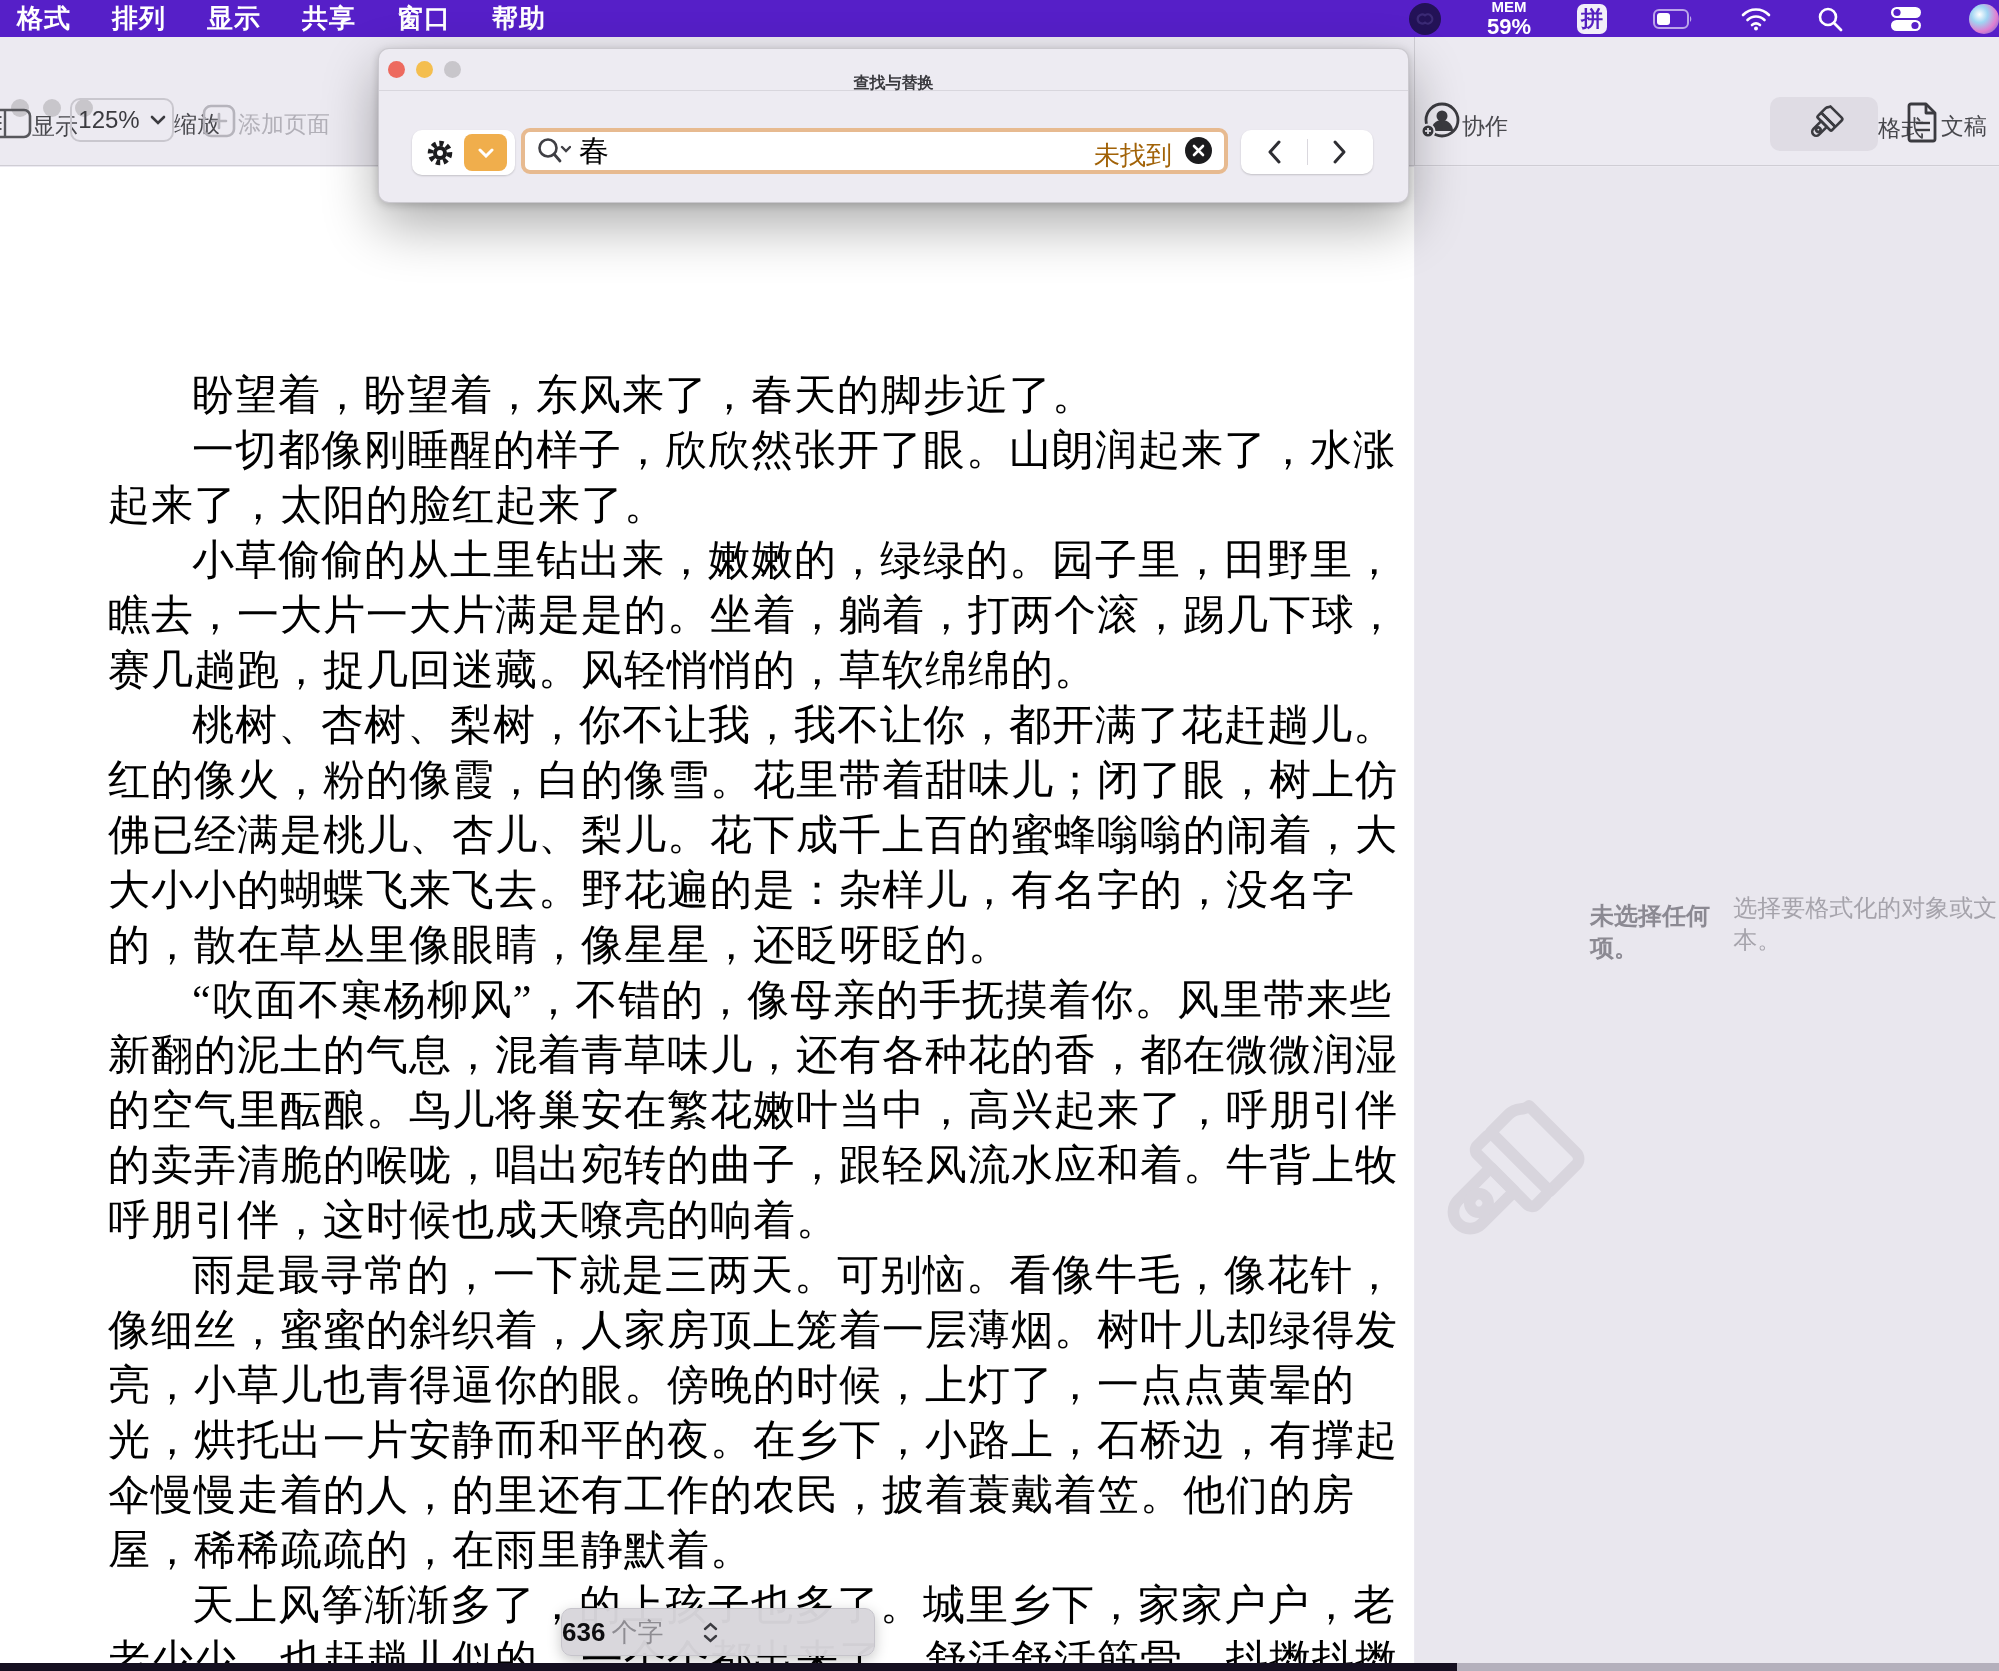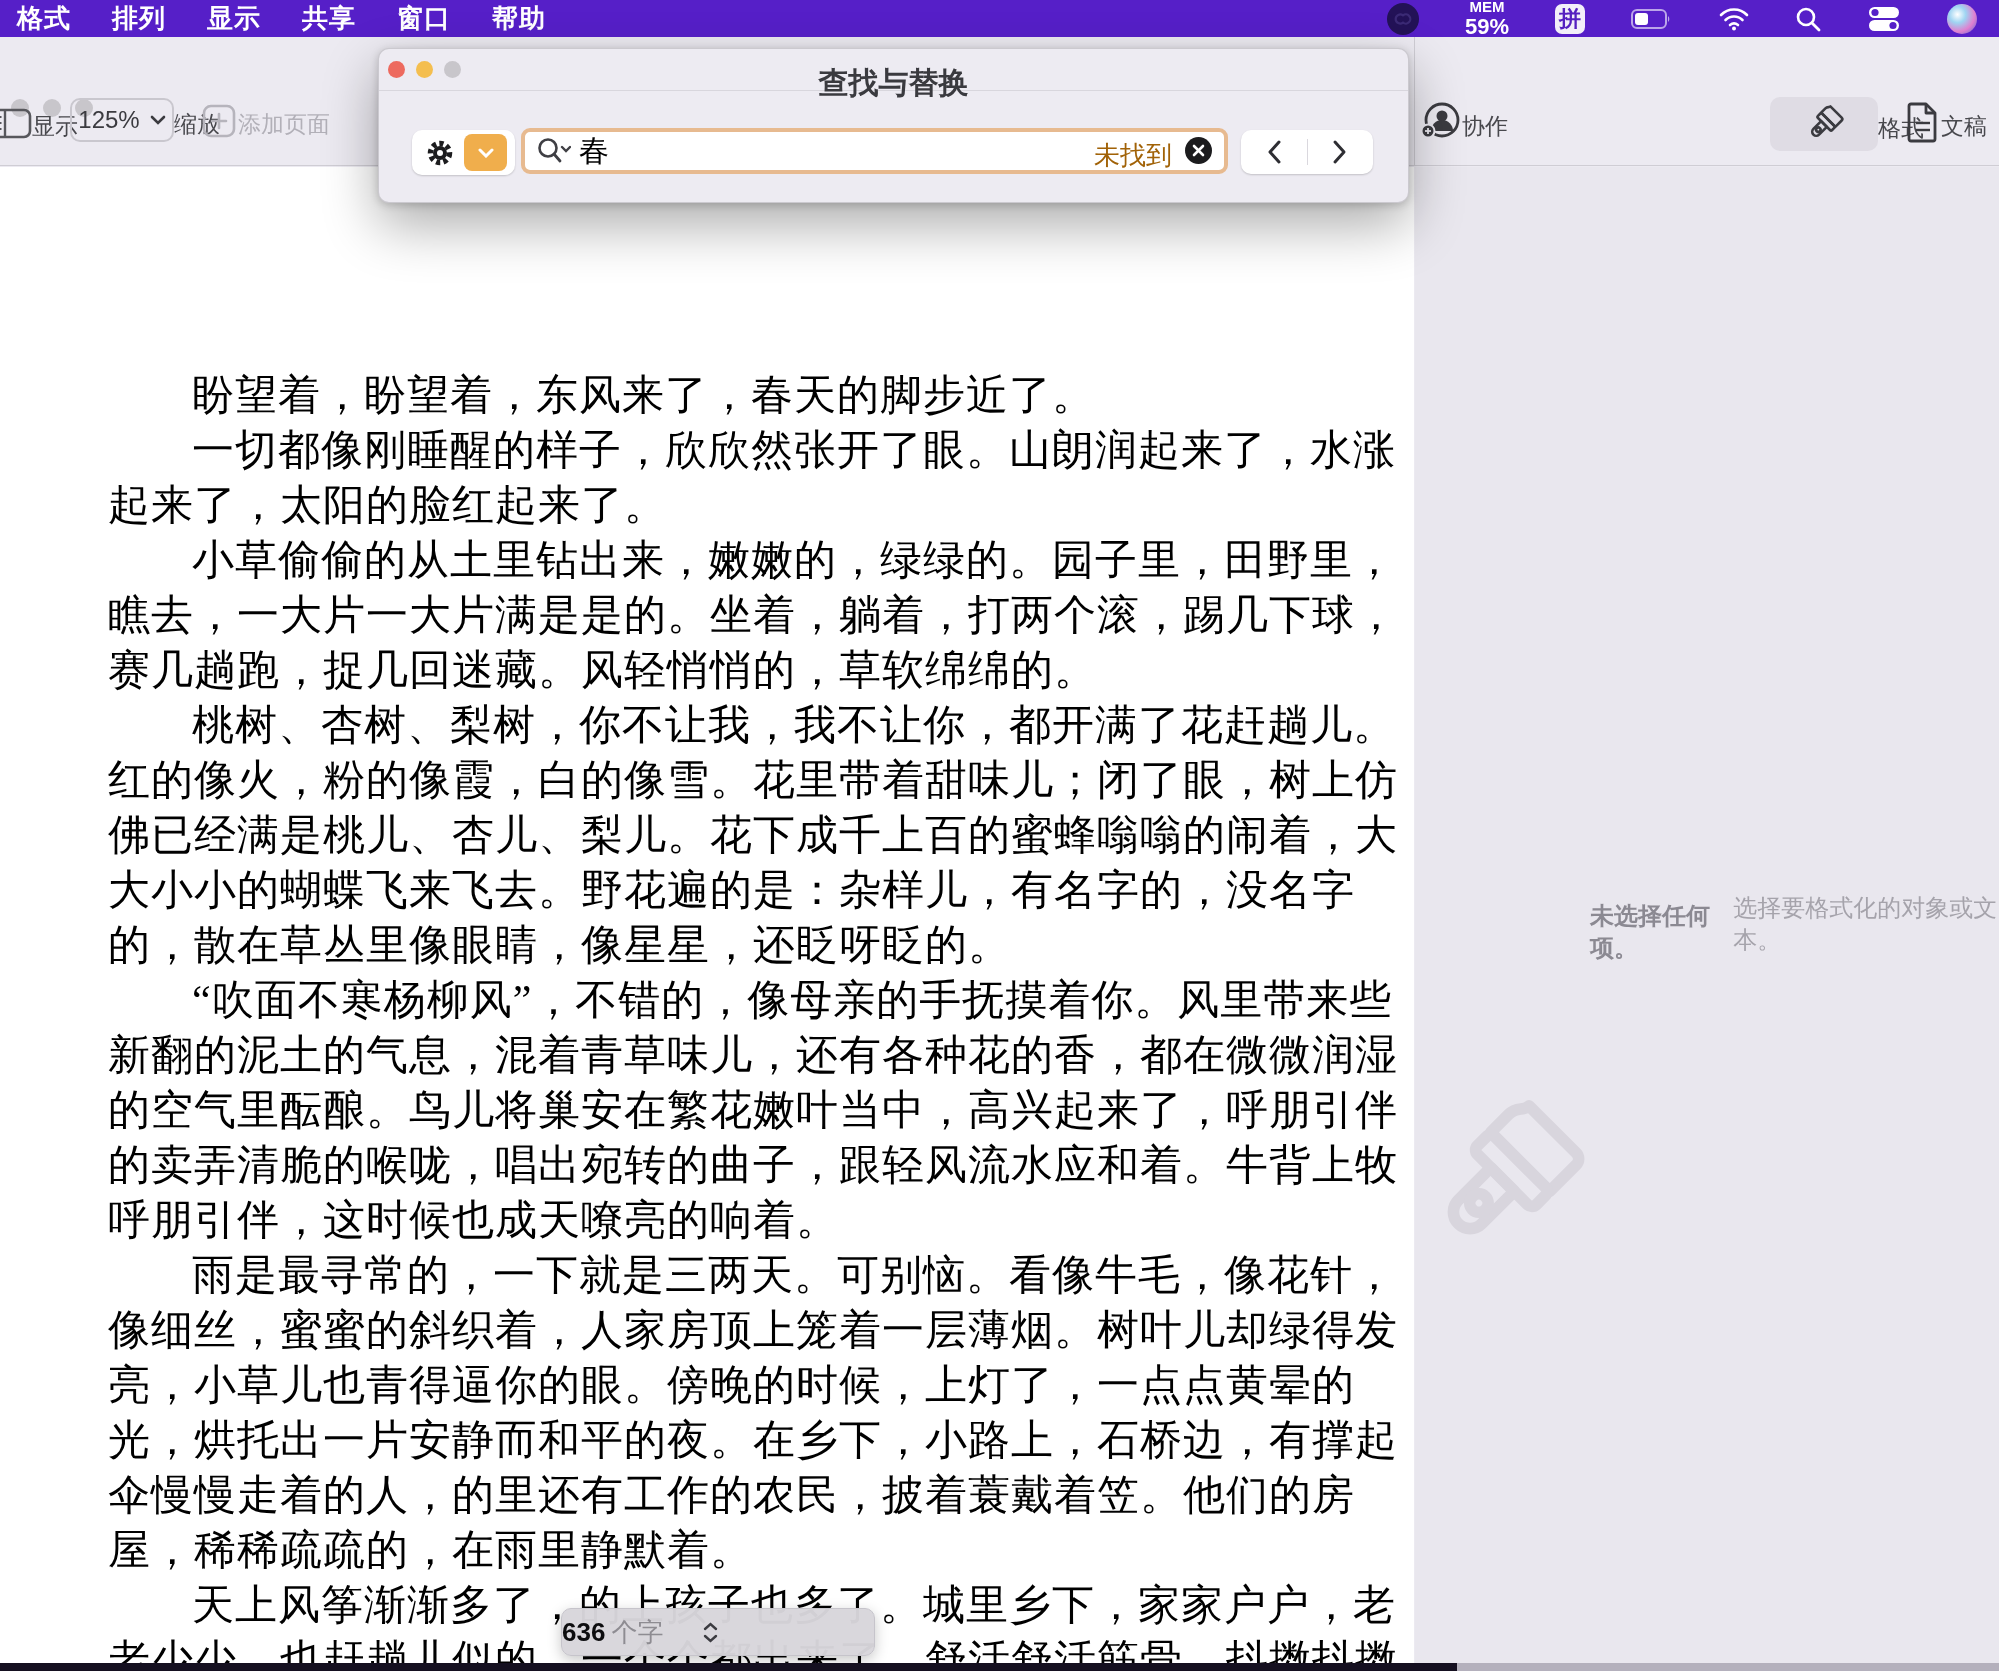--- a/index.html
+++ b/index.html
@@ -4,21 +4,21 @@
 <style>
   * { margin:0; padding:0; box-sizing:border-box; }
   html,body { width:1999px; height:1671px; overflow:hidden; }
   body { font-family:"Liberation Sans", sans-serif; background:#ECEAF1; position:relative; }
 
   
   .menubar { position:absolute; left:0; top:0; width:1999px; height:37px;
     background:#561FC8; display:flex; align-items:center; justify-content:space-between; z-index:50; }
   .menus { display:flex; align-items:center; padding-left:17px; gap:41px; }
   .menus span { color:#fff; font-size:26px; font-weight:600; letter-spacing:1px; white-space:nowrap; }
-  .statusbar { display:flex; align-items:center; gap:46px; padding-right:22px; }
+  .statusbar { display:flex; align-items:center; gap:46px; }
   .adobe-cc { width:32px; height:32px; border-radius:50%; background:#231257;
     display:flex; align-items:center; justify-content:center; color:#3b2a75; font-size:20px; font-weight:700; }
   .mem { color:#fff; text-align:center; line-height:1; }
   .mem .l1 { font-size:15px; font-weight:700; }
   .mem .l2 { font-size:22px; font-weight:600; margin-top:2px; }
   .pinyin { width:30px; height:30px; background:#F2EFF9; color:#5520C0; border-radius:7px;
     font-size:22px; font-weight:700; display:flex; align-items:center; justify-content:center; }
   .siri { width:30px; height:30px; border-radius:50%;
     background:radial-gradient(circle at 35% 35%, #ffffff 0%, #9fd4f2 30%, #e07fd0 62%, #4f63d2 100%); }
 
@@ -48,21 +48,21 @@
   .brush-big { margin-top:520px; }
   .sb-title { margin-top:26px; font-size:24px; font-weight:700; color:#8b8992; }
   .sb-hint { margin-top:10px; font-size:24px; color:#a5a3ab; }
 
   
   .dialog { position:absolute; left:378px; top:48px; width:1031px; height:155px;
     background:#EDEBF2; border-radius:11px; border:1px solid rgba(0,0,0,.14);
     box-shadow:0 22px 55px rgba(0,0,0,.33), 0 2px 8px rgba(0,0,0,.18); z-index:60; }
   .dlg-titlebar { position:relative; height:42px; border-bottom:1px solid #D8D6DD;
     display:flex; align-items:center; justify-content:center; }
-  .dlg-title { font-size:30px; font-weight:600; color:#3a3a3f;margin-top:28px; }
+  .dlg-title { font-size:16px; font-weight:600; color:#3a3a3f;margin-top:28px; }
   .tl { position:absolute; width:17px; height:17px; border-radius:50%; top:12px; }
   .tl.red { left:9px; background:#ED6A5F; }
   .tl.yellow { left:37px; background:#F4BE4F; }
   .tl.gray { left:65px; background:#C8C6CB; }
   .gear-pill { position:absolute; left:33px; top:81px; width:103px; height:45px; background:#fff;
     border-radius:10px; box-shadow:0 1px 2px rgba(0,0,0,.18); display:flex; align-items:center; padding:4px; }
   .gear-seg { width:48px; display:flex; align-items:center; justify-content:center; }
   .gear-dd { width:43px; height:37px; background:#F0AE4C; border-radius:8px;
     display:flex; align-items:center; justify-content:center; }
   .search-field { position:absolute; left:142px; top:79px; width:707px; height:46px;

